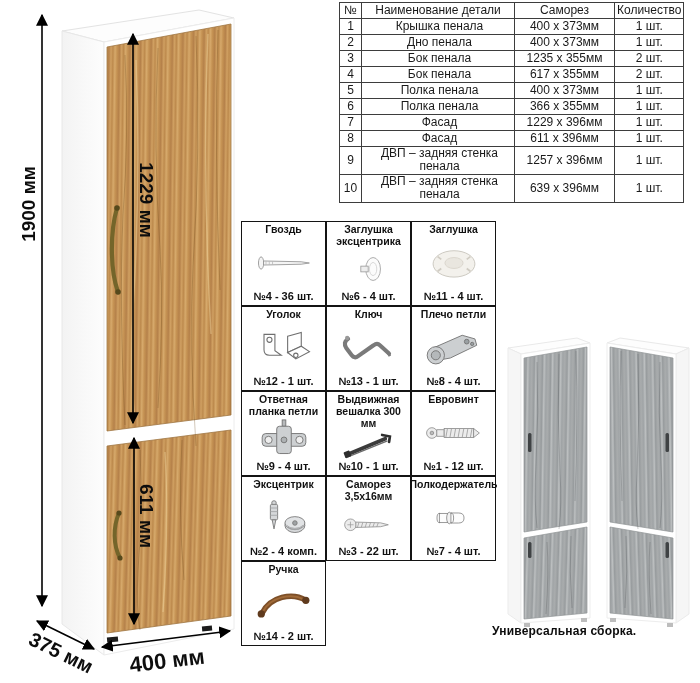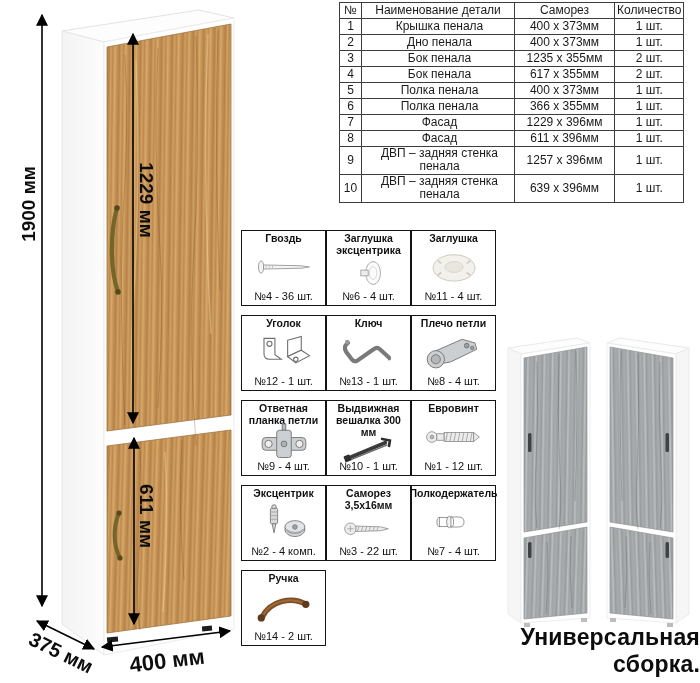--- a/index.html
+++ b/index.html
@@ -11,32 +11,32 @@
                font-size:12px;color:#1a1a1a;table-layout:fixed;}
   .parts-table td{border:1px solid #3d3d3d;padding:0 2px;text-align:center;
                   height:15px;line-height:1.12;background:#fff;}
   .parts-table td.name{text-align:center;padding-left:5px;}
   .col-num{width:22px;}.col-name{width:153px;}.col-size{width:100px;}.col-qty{width:62px;}
 
   
   .hw-grid{position:absolute;left:241px;top:221px;display:grid;
            grid-template-columns:repeat(3,85px);grid-auto-rows:85px;}
   .hw-cell{border:1px solid #141414;background:#fff;display:flex;flex-direction:column;
-           align-items:center;justify-content:space-between;padding:2px 1px 3px;box-sizing:border-box;margin-top:9px;}
+           align-items:center;justify-content:space-between;padding:2px 1px 3px;box-sizing:border-box;}
   .hw-cell.empty{border:none;background:transparent;}
   .hw-title{font-weight:bold;font-size:10.5px;line-height:1.12;text-align:center;}
   .hw-icon{flex:1;display:flex;align-items:center;justify-content:center;width:100%;min-height:0;}
   .hw-icon svg{max-height:40px;}
-  .hw-count{font-weight:normal;font-size:11px;}
+  .hw-count{font-weight:bold;font-size:11px;}
 
   
   .main-drawing{position:absolute;left:0;top:0;}
   .mini-drawing{position:absolute;left:497px;top:330px;}
-  .assembly-caption{position:absolute;left:492px;top:624px;width:208px;text-align:right;
-                    font-weight:bold;font-size:23px;letter-spacing:.2px;color:#0d0d0d;}
+  .assembly-caption{position:absolute;left:492px;top:624px;width:208px;text-align:left;
+                    font-weight:bold;font-size:12px;letter-spacing:.2px;color:#0d0d0d;}
 
   .dim-text{font-family:"Liberation Sans",sans-serif;font-weight:bold;fill:#0d0d0d;}
 </style>
 </head>
 <body>
 
 <svg class="main-drawing" width="245" height="683" viewBox="0 0 245 683">
   <defs>
     <marker id="arr" viewBox="0 0 10 10" refX="9" refY="5" markerWidth="7.5" markerHeight="7.5" orient="auto-start-reverse">
         <path d="M0,0 L10,5 L0,10 Z" fill="#000"></path>

